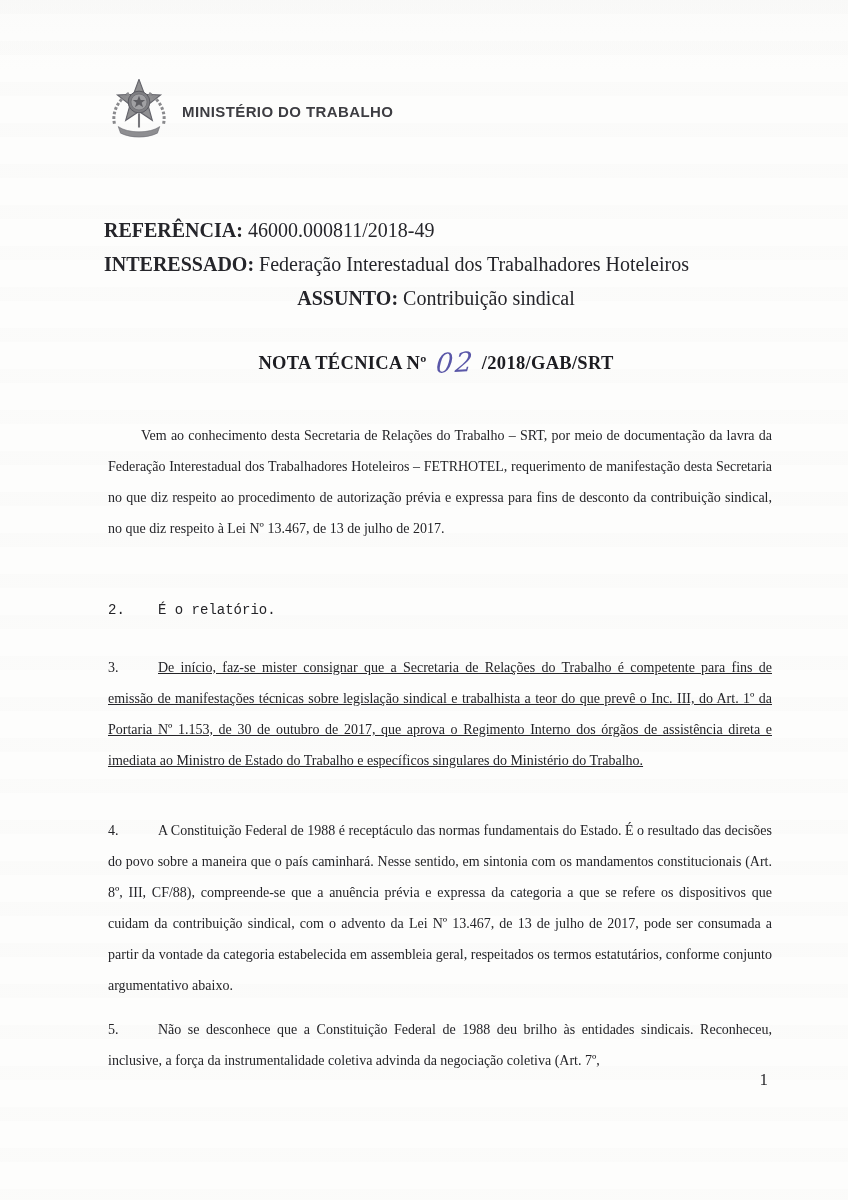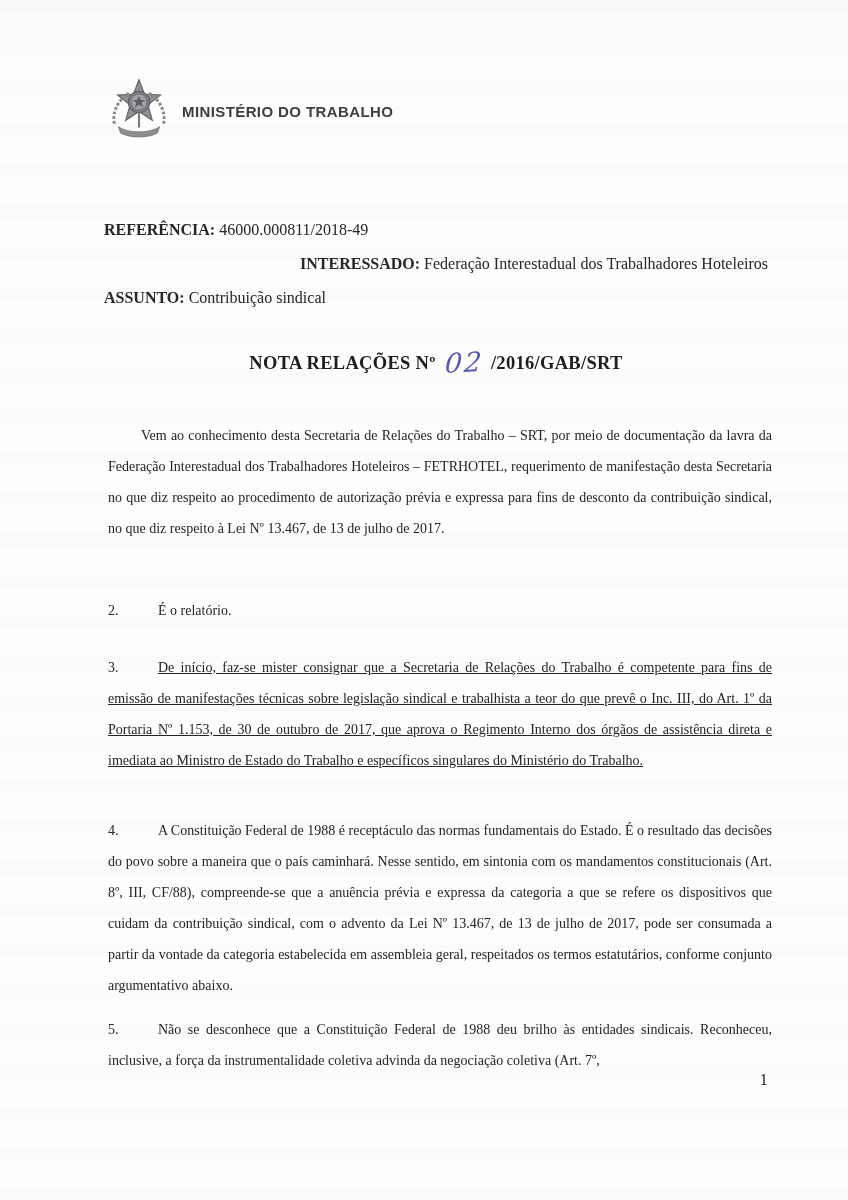--- a/index.html
+++ b/index.html
@@ -40,23 +40,23 @@
     font-weight: bold; font-size: 15px; letter-spacing: 0.4px;
     color: #3d3d42;
   }
   .secretariat {
     top: 136px;
     font-weight: bold; font-size: 19px; letter-spacing: 0.2px;
     color: #1e1e22;
   }
 
   
-  .field { font-size: 16px; line-height: 24px; color: #25252a; }
+  .field { font-size: 20px; line-height: 24px; color: #25252a; }
   .field .lbl { font-weight: bold; }
-  .f0 { top: 206px; } .f1 { top: 240px; text-align: right; } .f2 { top: 274px; }
+  .f0 { top: 206px; } .f1 { top: 240px; } .f2 { top: 274px; text-align: center; }
 
   
   .doc-title {
     top: 338px; text-align: center;
     font-weight: bold; font-size: 18.5px; color: #1d1d22;
     letter-spacing: 0.3px;
   }
   .hand {
     display: inline-block;
     font-family: "DejaVu Serif", serif;
@@ -67,21 +67,21 @@
     position: relative; top: 3px; margin: 0 3px 0 4px;
   }
 
   
   .para {
     margin: 4px; text-align: justify;
     font-size: 14px; line-height: 31px; color: #242428;
   }
   .para .pnum { display: inline-block; width: 50px; }
   .para.noindent { text-indent: 33px; }
-  .p0 { top: 404px; } .p1 { top: 579px; } .p2 { top: 636px; text-decoration: underline; }
+  .p0 { top: 404px; } .p1 { top: 579px; font-family: Liberation Mono, monospace; } .p2 { top: 636px; text-decoration: underline; }
   .p3 { top: 799px; } .p4 { top: 998px; }
 
   .page-num {
     position: absolute; right: 0; top: 1058px;
     font-size: 17px; color: #2a2a2e;
   }
 </style>
 </head>
 <body>
 
@@ -107,23 +107,23 @@
     <div class="abs field f1">
       <span class="lbl">INTERESSADO:</span>
       <span>Federação Interestadual dos Trabalhadores Hoteleiros</span>
     </div>
     <div class="abs field f2">
       <span class="lbl">ASSUNTO:</span>
       <span>Contribuição sindical</span>
     </div>
 
     <div class="abs doc-title">
-      <span>NOTA RELAÇÕES Nº</span>
+      <span>NOTA TÉCNICA Nº</span>
       <span class="hand" style="color: rgb(90, 87, 168);">02</span>
-      <span>/2016/GAB/SRT</span>
+      <span>/2018/GAB/SRT</span>
     </div>
 
     <div id="paras">
         <p class="para abs p0 noindent">
     <span>Vem ao conhecimento desta Secretaria de Relações do Trabalho – SRT, por meio de documentação da lavra da Federação Interestadual dos Trabalhadores Hoteleiros – FETRHOTEL, requerimento de manifestação desta Secretaria no que diz respeito ao procedimento de autorização prévia e expressa para fins de desconto da contribuição sindical, no que diz respeito à Lei Nº 13.467, de 13 de julho de 2017.</span>
   </p>
         <p class="para abs p1">
     <span class="pnum">2.</span><span>É o relatório.</span>
   </p>
         <p class="para abs p2">

